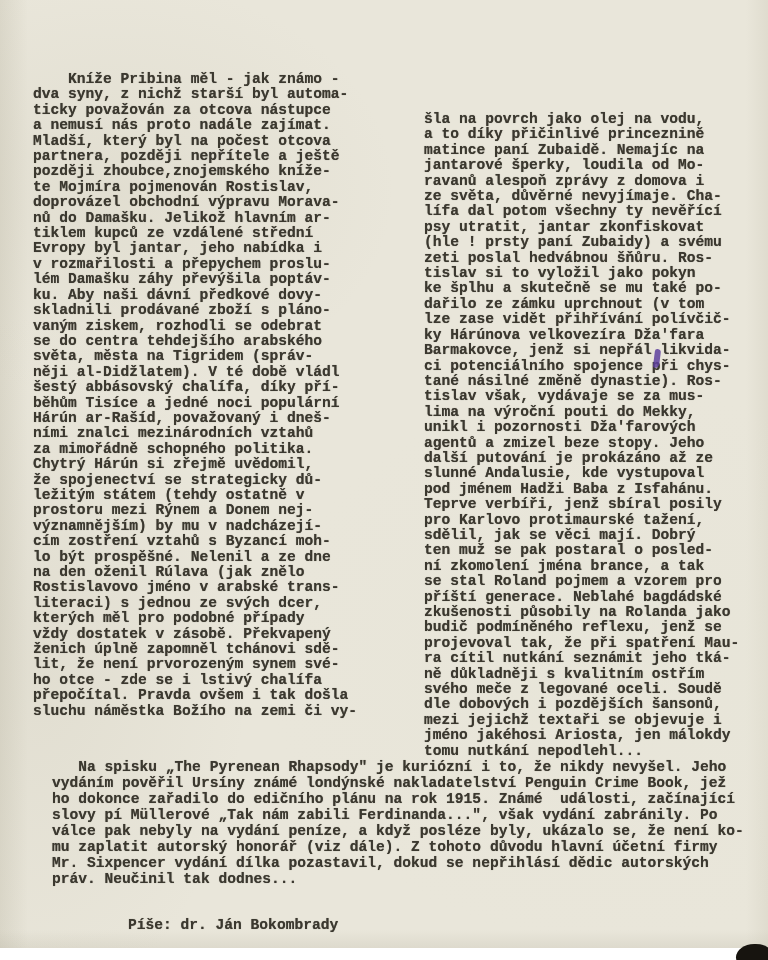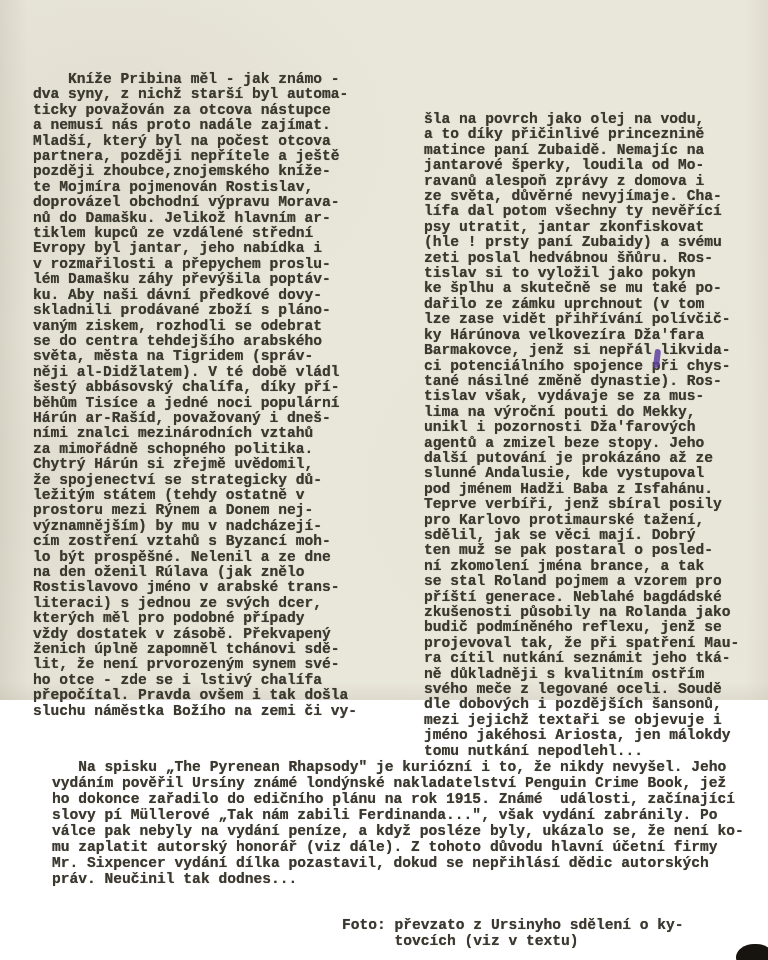--- a/index.html
+++ b/index.html
@@ -8,21 +8,21 @@
   }
   body {
     width: 768px;
     height: 960px;
     overflow: hidden;
     font-family: "Liberation Mono", "DejaVu Sans Mono", monospace;
   }
   .paper {
     position: relative;
     width: 768px;
-    height: 700px;
+    height: 948px;
     background-color: #e9e6da;
     background-image:
       radial-gradient(ellipse 400px 300px at 15% 20%, rgba(190,185,165,0.18), rgba(0,0,0,0) 70%),
       radial-gradient(ellipse 500px 400px at 80% 70%, rgba(230,228,215,0.5), rgba(0,0,0,0) 70%),
       radial-gradient(ellipse 300px 500px at 5% 70%, rgba(180,175,155,0.15), rgba(0,0,0,0) 70%),
       linear-gradient(90deg, rgba(175,170,150,0.25) 0px, rgba(0,0,0,0) 28px),
       linear-gradient(270deg, rgba(185,180,160,0.20) 0px, rgba(0,0,0,0) 22px),
       linear-gradient(0deg, rgba(180,175,158,0.22) 0px, rgba(0,0,0,0) 18px);
   }
   pre {
@@ -155,20 +155,19 @@
 
   <pre class="footer-para">   Na spisku „The Pyrenean Rhapsody" je kuriózní i to, že nikdy nevyšel. Jeho
 vydáním pověřil Ursíny známé londýnské nakladatelství Penguin Crime Book, jež
 ho dokonce zařadilo do edičního plánu na rok 1915. Známé  události, začínající
 slovy pí Müllerové „Tak nám zabili Ferdinanda...", však vydání zabránily. Po
 válce pak nebyly na vydání peníze, a když posléze byly, ukázalo se, že není ko-
 mu zaplatit autorský honorář (viz dále). Z tohoto důvodu hlavní účetní firmy
 Mr. Sixpencer vydání dílka pozastavil, dokud se nepřihlásí dědic autorských
 práv. Neučinil tak dodnes...</pre>
 
+  <pre class="byline-author">Píše: dr. Ján Bokombrady</pre>
 
-  <pre class="byline-photo">Foto: převzato z Ursinyho sdělení o ky-
-      tovcích (viz v textu)</pre>
 
   <div class="purple-mark"></div>
 
   <div class="corner-blob"></div>
 </div>
 
 </body></html>

